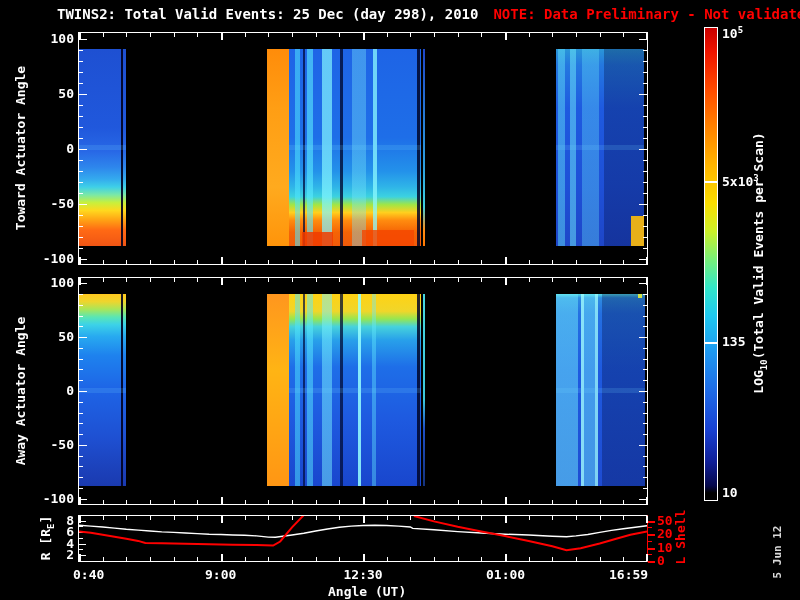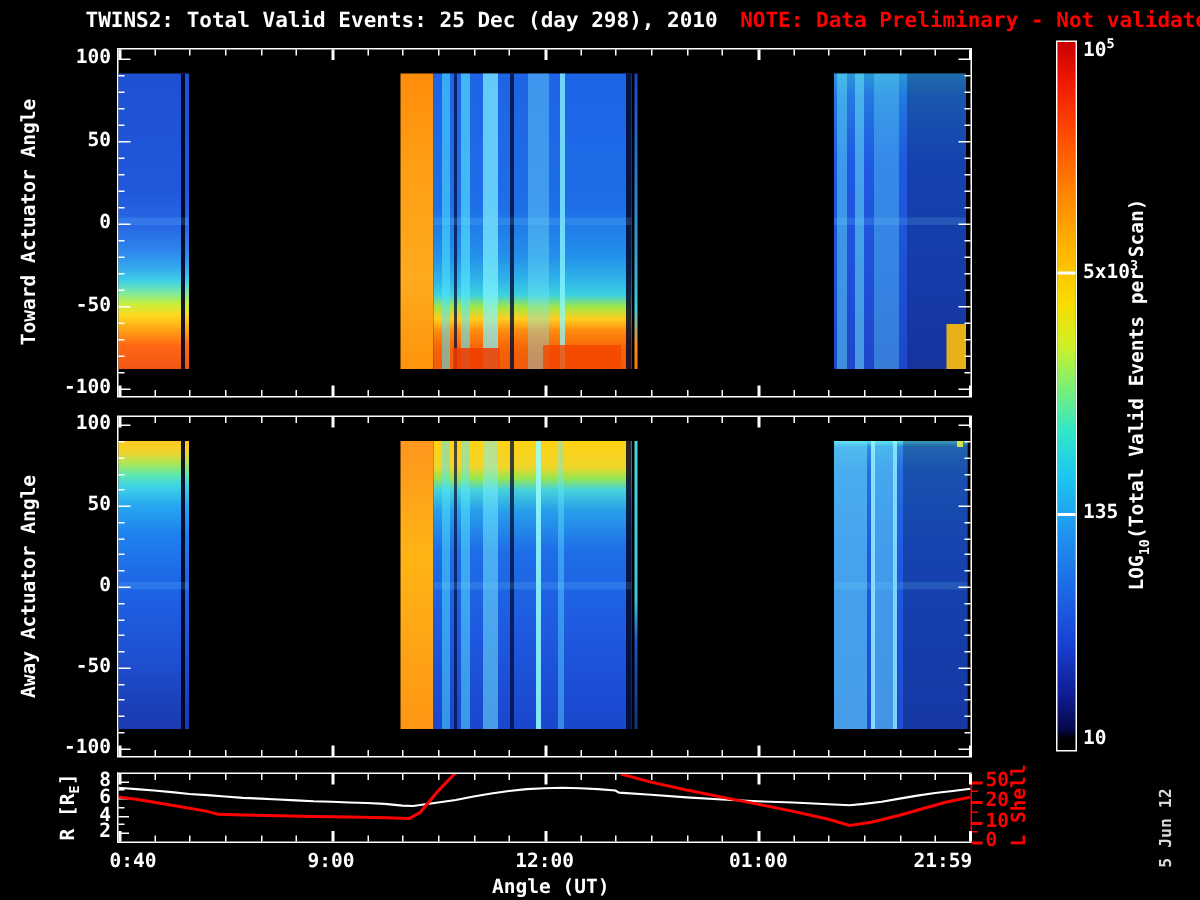--- a/index.html
+++ b/index.html
@@ -351,22 +351,22 @@
     <div class="rtick" style="left: 648px; width: 4px; top: 540.851px; height: 1px;"></div>
     <div class="rtick" style="left: 648px; width: 7px; top: 534.134px; height: 2px;"></div>
     <div class="rtick" style="left: 648px; width: 4px; top: 527.418px; height: 1px;"></div>
     <div class="rtick" style="left: 648px; width: 7px; top: 520.701px; height: 2px;"></div>
     <div class="lab" style="left: 657px; color: rgb(255, 0, 0); top: 512.701px;">50</div>
     <div class="lab" style="left: 657px; color: rgb(255, 0, 0); top: 526.134px;">20</div>
     <div class="lab" style="left: 657px; color: rgb(255, 0, 0); top: 539.567px;">10</div>
     <div class="lab" style="left: 657px; color: rgb(255, 0, 0); top: 553px;">0</div>
     <div class="lab" style="top: 567px; left: 73px;">0:40</div>
     <div class="lab" style="top: 567px; left: 205px;">9:00</div>
-    <div class="lab" style="top: 567px; left: 343.5px;">12:00</div>
+    <div class="lab" style="top: 567px; left: 343.5px;">12:30</div>
     <div class="lab" style="top: 567px; left: 486px;">01:00</div>
-    <div class="lab" style="top: 567px; left: 609px;">21:59</div>
+    <div class="lab" style="top: 567px; left: 609px;">16:59</div>
     <div class="lab" style="left: 722px; top: 25px;">10<sup>5</sup></div>
     <div class="cbdash" style="left: 705px; width: 12px; top: 180.518px;"></div>
     <div class="lab" style="left: 722px; top: 172.518px;">5x10<sup>3</sup></div>
     <div class="cbdash" style="left: 705px; width: 12px; top: 341.824px;"></div>
     <div class="lab" style="left: 722px; top: 333.824px;">135</div>
     <div class="lab" style="left: 722px; top: 485px;">10</div>
   </div>
 
 </body></html>

